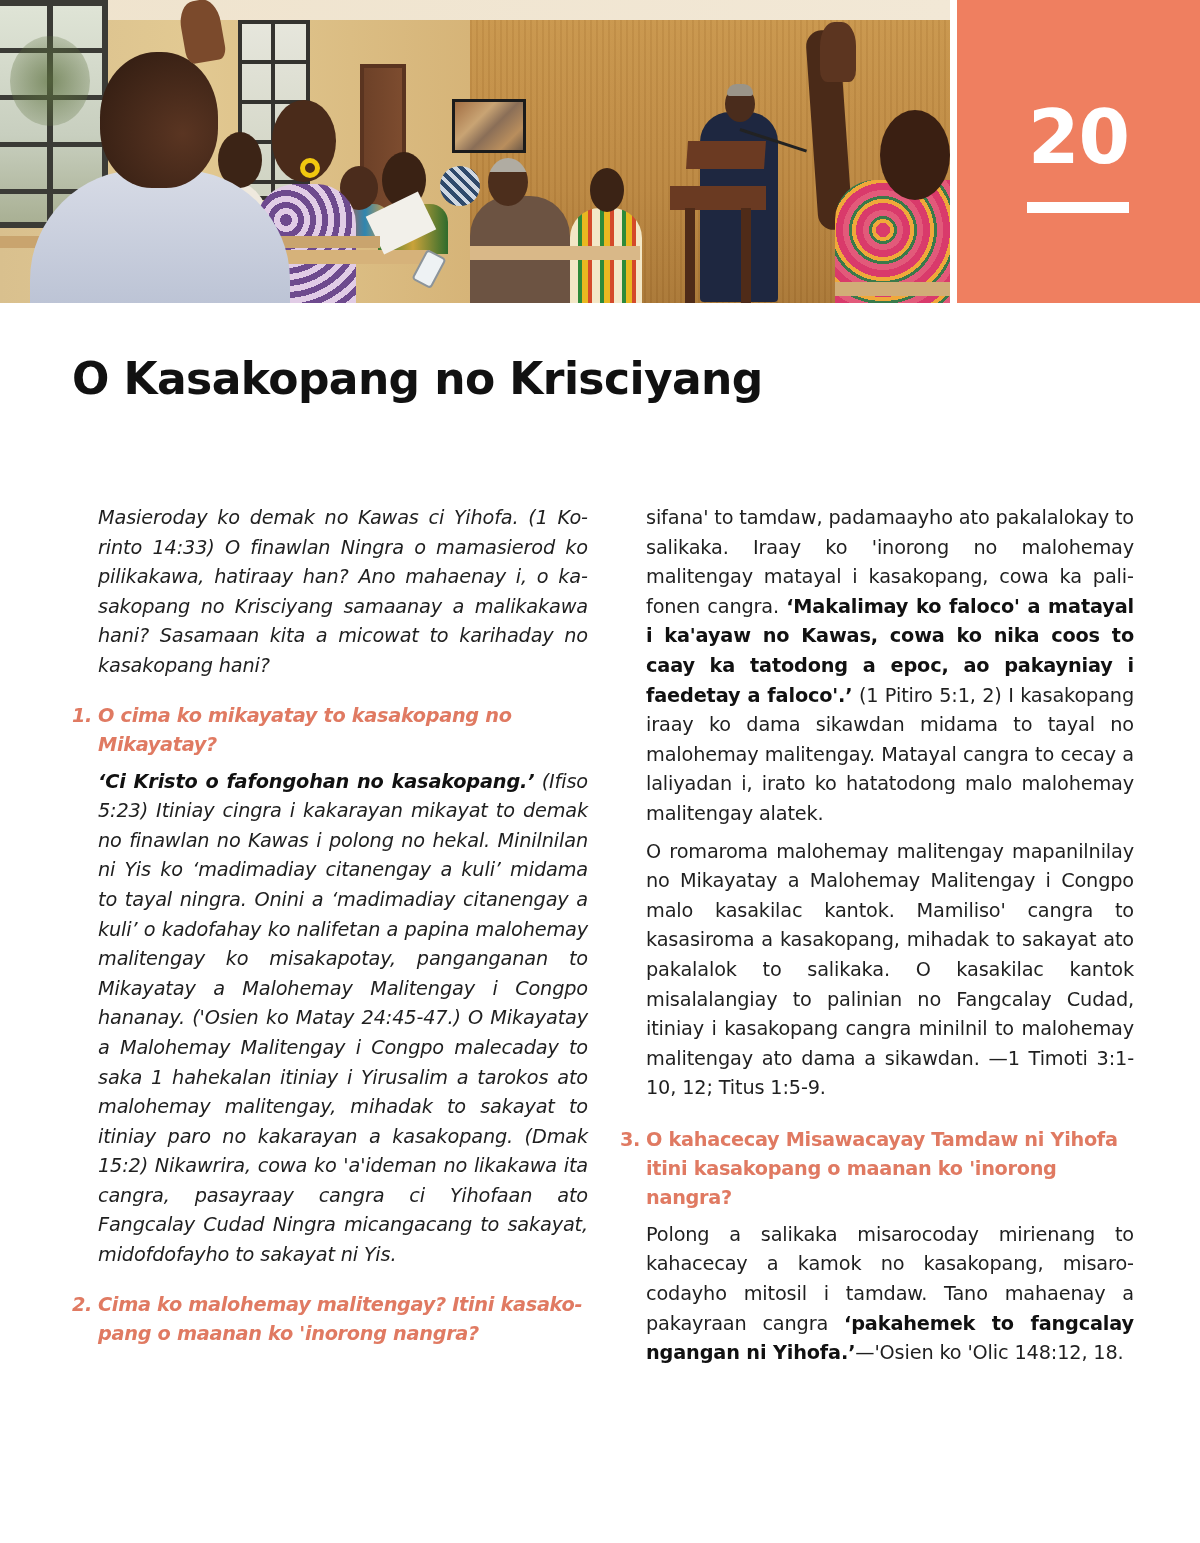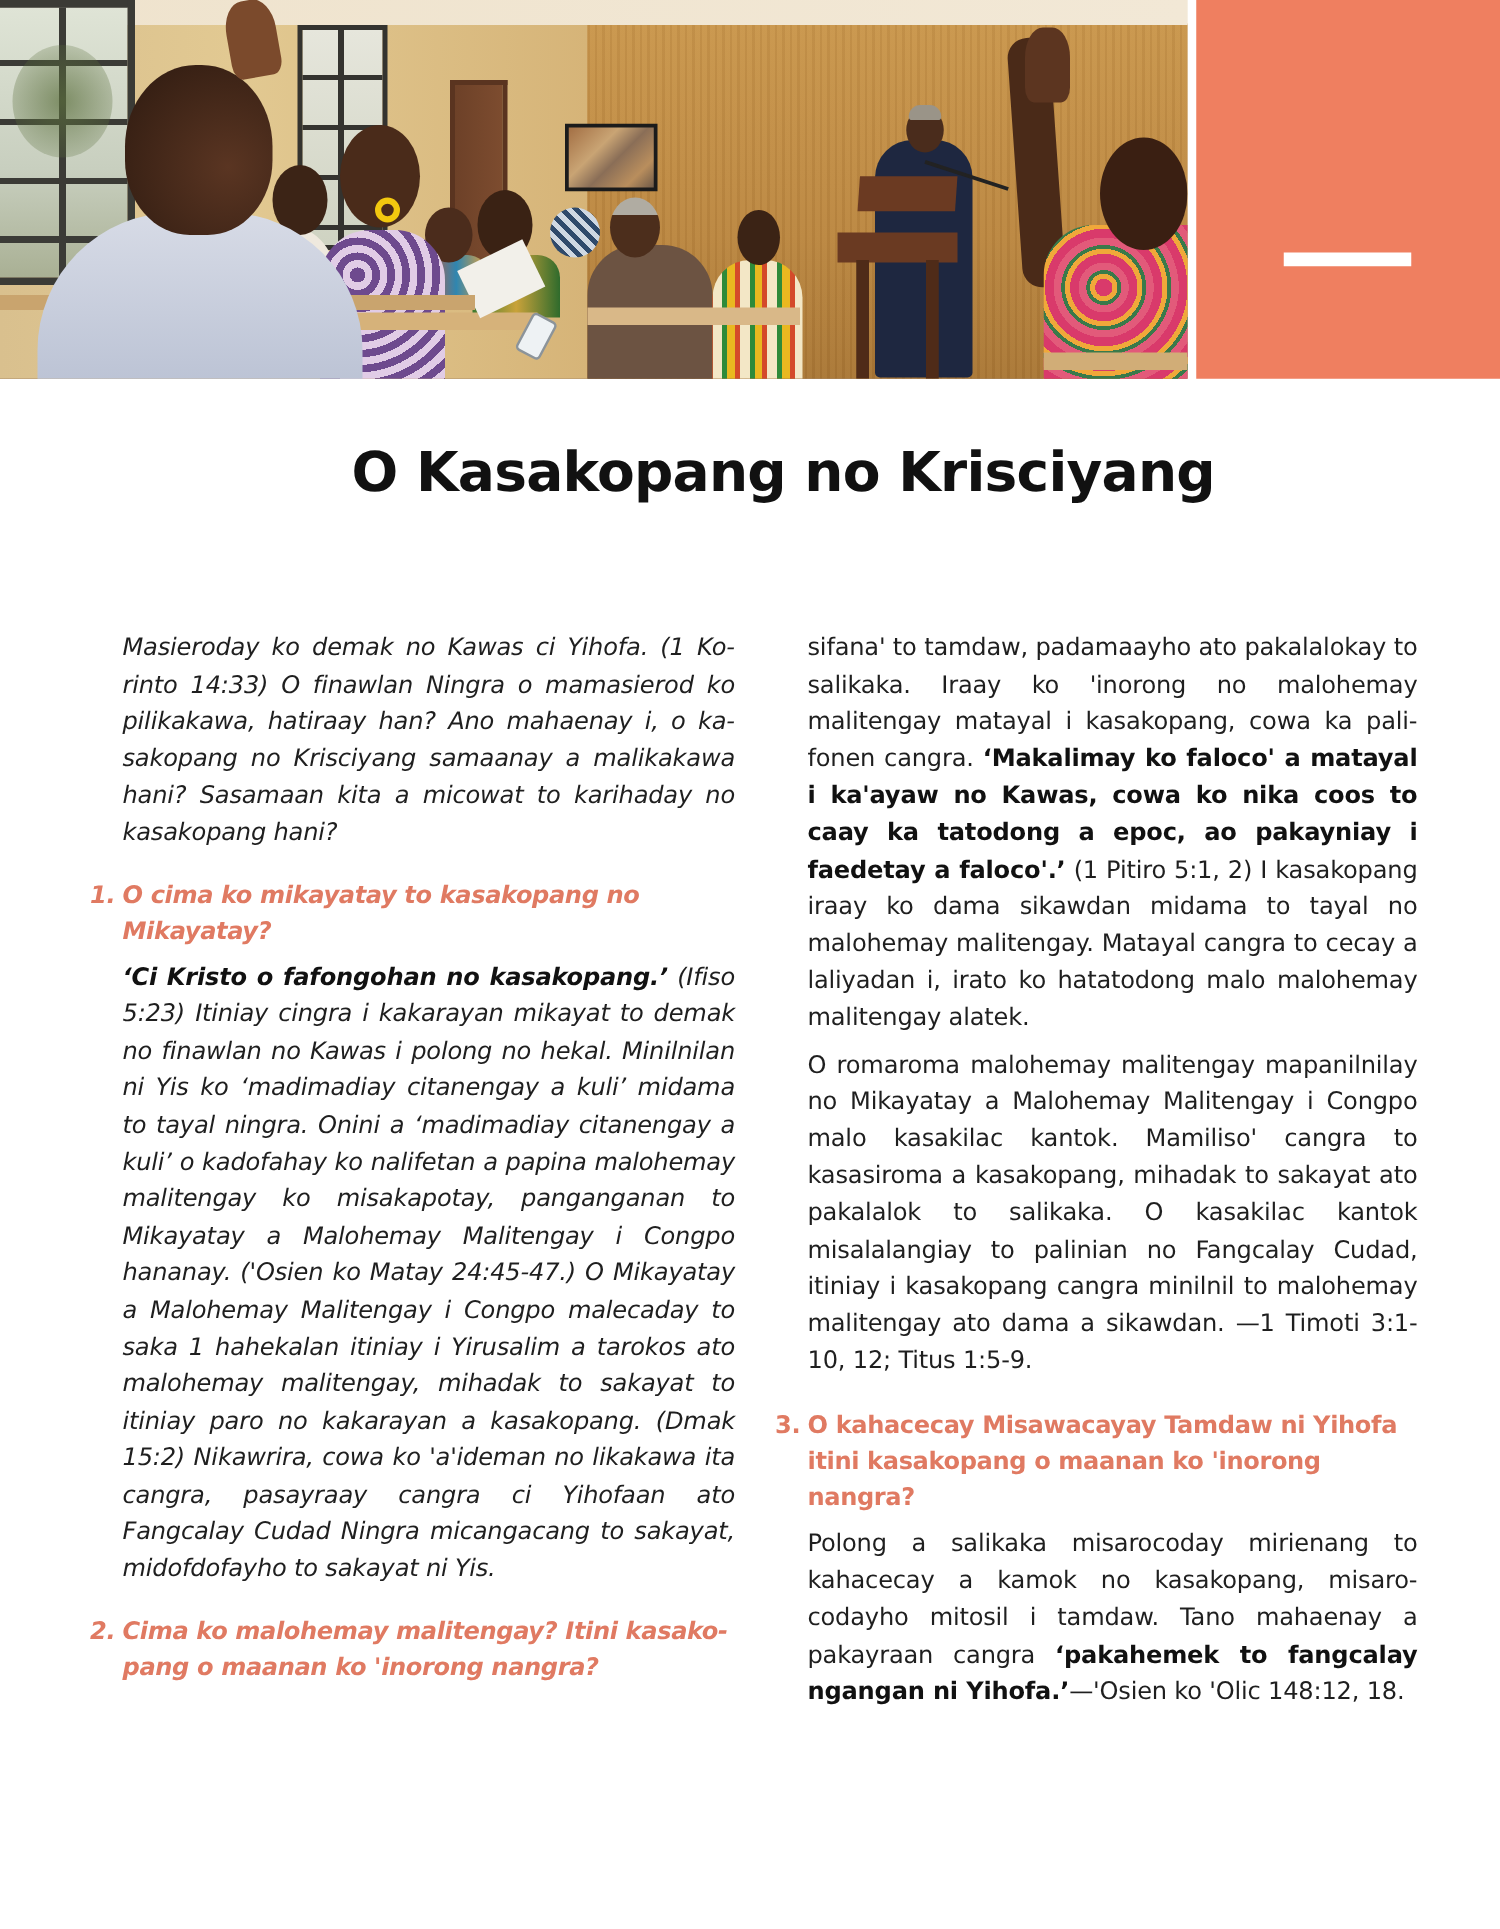--- a/index.html
+++ b/index.html
@@ -89,21 +89,20 @@
   }
   .badge-bar {
     position: absolute; left: 70px; top: 202px; width: 102px; height: 11px; background: #ffffff;
   }
 
   
   .title {
     position: absolute; left: 72px; top: 352px; width: 900px;
     font-family: "DejaVu Sans", sans-serif; font-weight: bold; font-size: 44px; line-height: 54px; color: #111111;
     letter-spacing: -0.6px;
-    text-align: right;
   }
 
   
   .col { position: absolute; top: 503px; }
   .col-left { left: 72px; width: 516px; font-style: italic; }
   .col-right { left: 620px; width: 514px; }
 
   .body-p {
     margin-left: 26px;
     font-family: "DejaVu Sans", sans-serif; font-size: 19.3px; line-height: 29.6px; color: #1f1f1f;
@@ -167,20 +166,21 @@
   <div class="fig man-front-head"></div>
   <div class="fig raised-hand"></div>
   <div class="fig woman3-arm"></div>
   <div class="fig woman3-hand"></div>
   <div class="fig woman3-body"></div>
   <div class="fig woman3-head"></div>
   <div class="bench4"></div>
 </div>
 
 <div class="badge">
+  <div class="badge-number">20</div>
   <div class="badge-bar"></div>
 </div>
 
 <h1 class="title">
   <span>O Kasakopang no Krisciyang</span><br>
 </h1>
 
 <div class="col col-left">
   <p class="body-p">Masieroday ko demak no Kawas ci Yihofa. (1 Ko­rinto 14:33) O finawlan Ningra o mamasierod ko pilikakawa, hatiraay han? Ano mahaenay i, o ka­sakopang no Krisciyang samaanay a malikaka­wa hani? Sasamaan kita a micowat to karihaday no kasakopang hani?</p>
 

